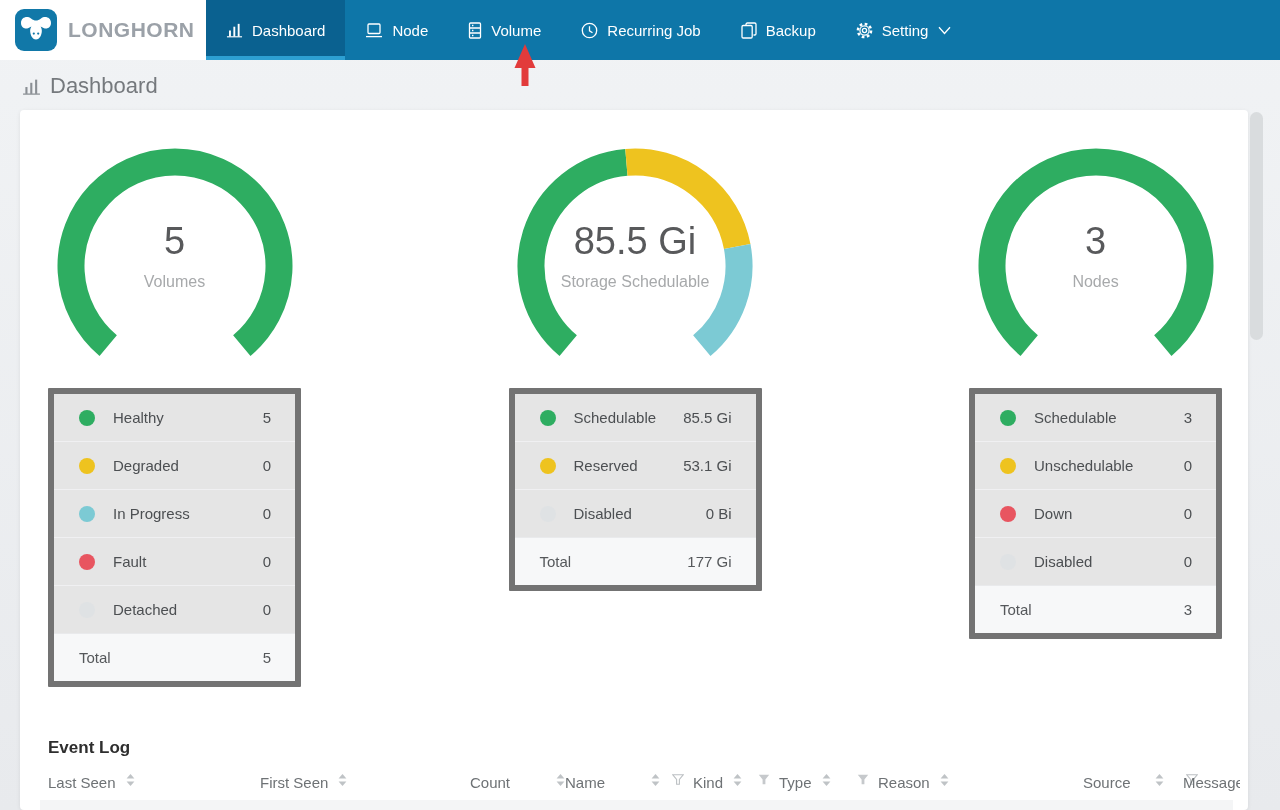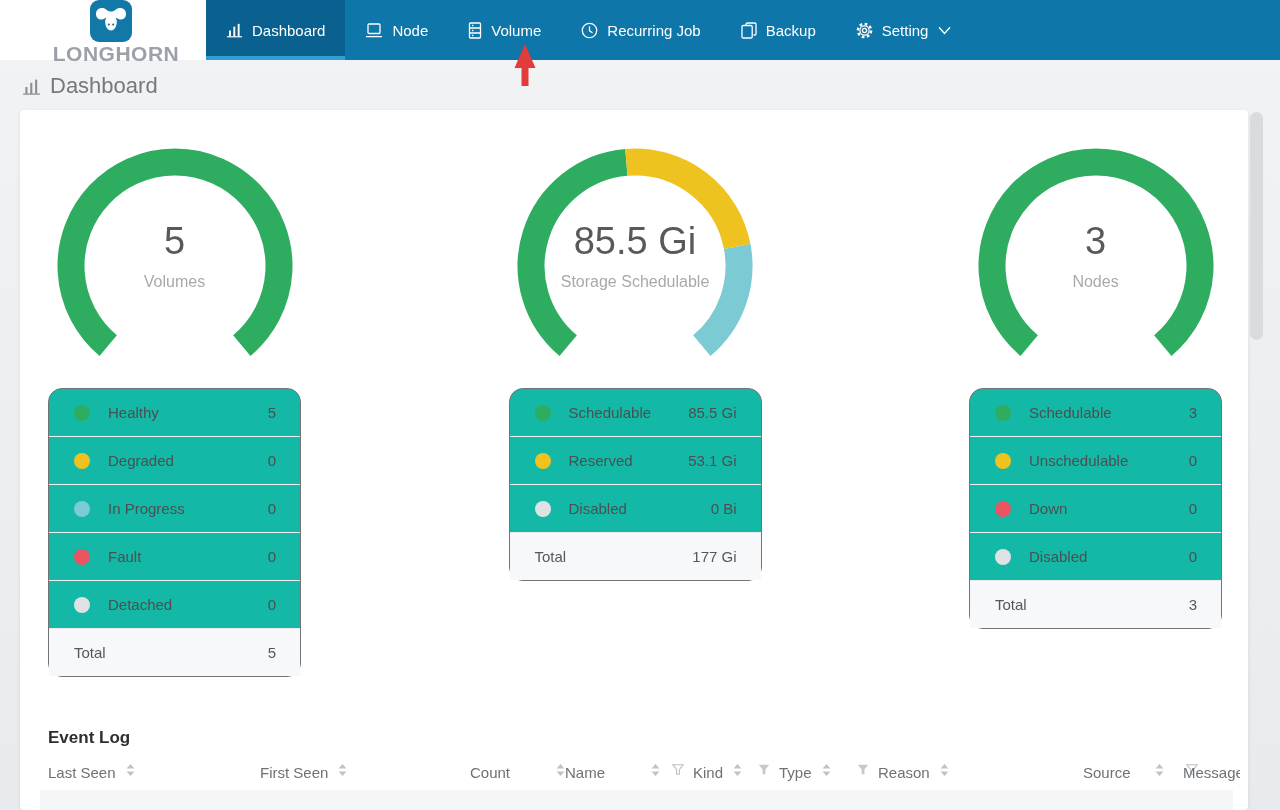--- a/index.html
+++ b/index.html
@@ -6,21 +6,21 @@
   body{
     width:1280px;height:810px;overflow:hidden;
     font-family:"Liberation Sans",sans-serif;
     background:linear-gradient(180deg,#f1f3f5 0%,#e8eaed 100%);
     -webkit-font-smoothing:antialiased;
   }
   .app{position:relative;width:1280px;height:810px;}
 
   
   header{display:flex;height:60px;}
-  .logo-box{width:206px;background:#fff;display:flex;align-items:center;padding-left:15px;box-sizing:border-box;cursor:pointer;flex-direction:column;}
+  .logo-box{width:206px;background:#fff;display:flex;align-items:center;padding-left:15px;box-sizing:border-box;cursor:pointer;}
   .logo-mark{width:42px;height:42px;border-radius:9px;display:flex;align-items:center;justify-content:center;flex:none;}
   .brand{font-size:21px;font-weight:bold;color:#9BA1A8;margin-left:11px;letter-spacing:.5px;}
   nav{flex:1;display:flex;color:#fff;}
   .nav-item{display:flex;align-items:center;gap:9px;padding:0 20px;font-size:15px;cursor:pointer;white-space:nowrap;}
   .nav-icon{display:flex;align-items:center;}
   .nav-icon svg{display:block;}
   .nav-caret{display:flex;align-items:center;margin-left:1px;}
 
   
   .point-arrow{position:absolute;left:511px;top:44px;z-index:6;}
@@ -34,21 +34,21 @@
         border-radius:4px;box-shadow:0 1px 4px rgba(0,0,0,.08);
         box-sizing:border-box;padding:38px 26px 0 28px;overflow:hidden;}
   .charts-row{display:flex;justify-content:space-between;}
   .chart-col{width:253px;flex:none;}
   .gauge{position:relative;width:236px;margin:0 auto 28px;}
   .gauge svg{display:block;}
   .gauge-center{position:absolute;left:0;right:0;top:72px;text-align:center;}
   .gauge-value{font-size:38px;color:#58595B;}
   .gauge-label{font-size:16px;color:#A7A9AB;margin-top:10px;}
 
-  .legend-table{border:1px solid #737373;border-radius:14px;background:#14b8a6;}
+  .legend-table{border:6px solid #737373;border-radius:1px;background:#e5e5e5;}
   .legend-row{display:flex;align-items:center;height:47px;padding:0 24px 0 25px;
               border-top:1px solid #F0F0F2;font-size:15px;color:#4C4F52;}
   .legend-row:first-child{border-top:none;}
   .legend-dot{width:16px;height:16px;border-radius:50%;margin-right:18px;flex:none;}
   .legend-name{flex:1;}
   .legend-total{display:flex;align-items:center;height:47px;padding:0 24px 0 25px;
                 background:#F7F8F9;border-top:1px solid #E9EAEC;font-size:15px;color:#55585B;}
 
   
   .event-section{margin-top:51px;}

